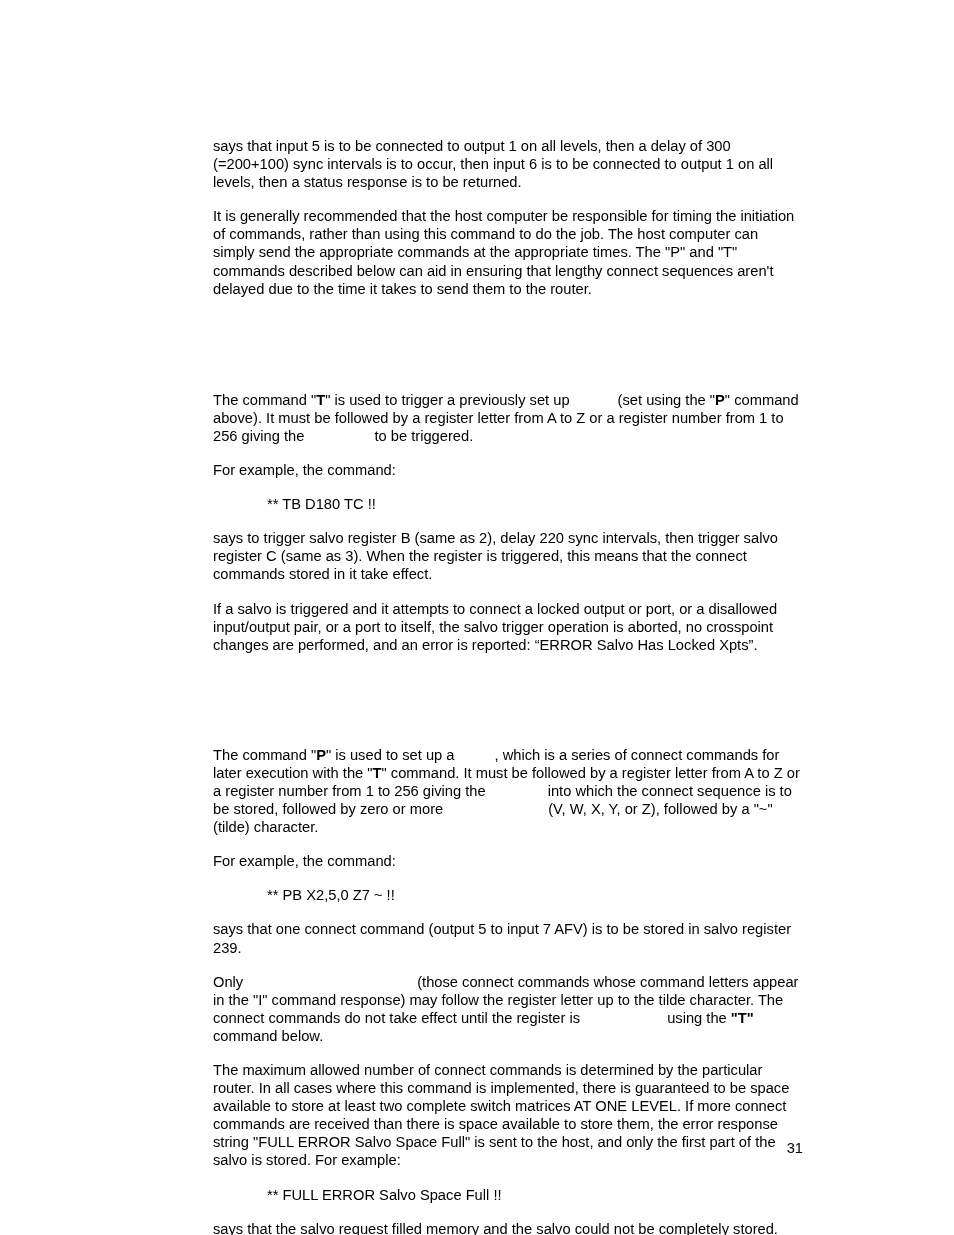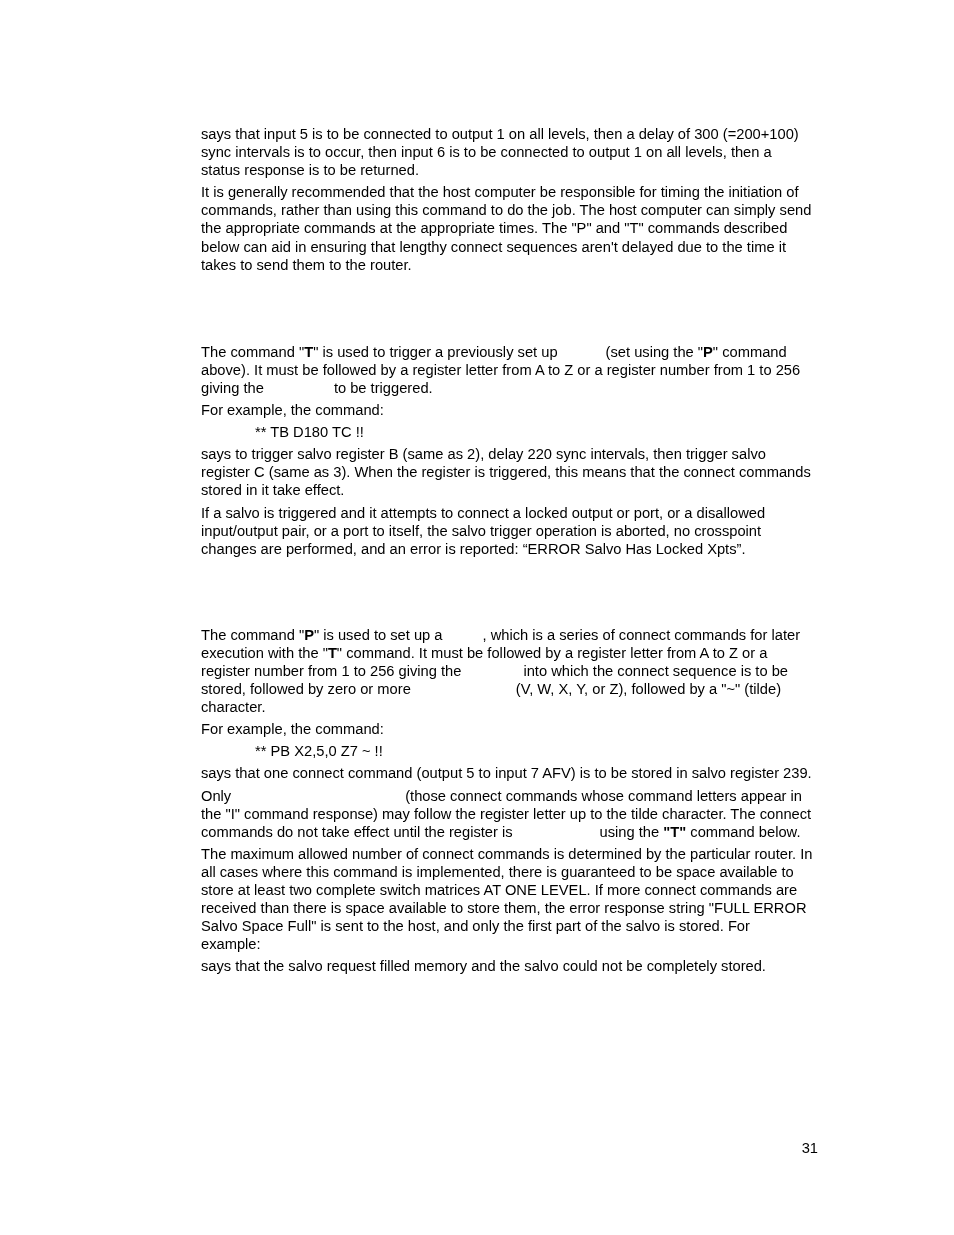--- a/index.html
+++ b/index.html
@@ -13,30 +13,30 @@
     font-size: 14.7px;
     line-height: 18.1px;
     overflow: hidden;
   }
   .content {
     position: absolute;
     left: 197px;
     top: 121px;
     width: 620px;
   }
-  .para { margin: 4px; }
+  .para { margin: 16px; }
   .para.spaced { margin-top: 7px; }
   .para.example-intro { margin-top: 4px; }
   .para.command { margin-top: 2px; margin-bottom: 2px; padding-left: 54px; }
   .heading-gap { width: 100%; }
   .word-gap { display: inline-block; height: 1px; vertical-align: baseline; }
   .b { font-weight: bold; }
   .page-number {
     position: absolute;
-    left: 212px;
+    left: 197px;
     top: 1139px;
     width: 606px;
     text-align: right;
     font-family: "Liberation Sans", sans-serif;
     font-size: 14.7px;
     color: #000000;
   }
 </style>
 </head>
 <body>
@@ -51,16 +51,17 @@
       <p class="para command"><span>** TB D180 TC !!</span></p>
       <p class="para"><span>says to trigger salvo register B (same as 2), delay 220 sync intervals, then trigger salvo register C (same as 3). When the register is triggered, this means that the connect commands stored in it take effect.</span></p>
       <p class="para"><span>If a salvo is triggered and it attempts to connect a locked output or port, or a disallowed input/output pair, or a port to itself, the salvo trigger operation is aborted, no crosspoint changes are performed, and an error is reported: “ERROR Salvo Has Locked Xpts”.</span></p>
       <div class="heading-gap" style="height: 60px;"></div>
       <p class="para"><span>The command "</span><span class="b">P</span><span>" is used to set up a</span><span class="word-gap" style="width: 40px;"></span><span>, which is a series of connect commands for later execution with the "</span><span class="b">T</span><span>" command. It must be followed by a register letter from A to Z or a register number from 1 to 256 giving the</span><span class="word-gap" style="width: 62px;"></span><span>into which the connect sequence is to be stored, followed by zero or more</span><span class="word-gap" style="width: 105px;"></span><span>(V, W, X, Y, or Z), followed by a "~" (tilde) character.</span></p>
       <p class="para example-intro"><span>For example, the command:</span></p>
       <p class="para command"><span>** PB X2,5,0 Z7 ~ !!</span></p>
       <p class="para"><span>says that one connect command (output 5 to input 7 AFV) is to be stored in salvo register 239.</span></p>
       <p class="para"><span>Only</span><span class="word-gap" style="width: 174px;"></span><span>(those connect commands whose command letters appear in the "I" command response) may follow the register letter up to the tilde character. The connect commands do not take effect until the register is</span><span class="word-gap" style="width: 87px;"></span><span>using the </span><span class="b">"T"</span><span> command below.</span></p>
       <p class="para"><span>The maximum allowed number of connect commands is determined by the particular router. In all cases where this command is implemented, there is guaranteed to be space available to store at least two complete switch matrices AT ONE LEVEL. If more connect commands are received than there is space available to store them, the error response string "FULL ERROR Salvo Space Full" is sent to the host, and only the first part of the salvo is stored. For example:</span></p>
+      <p class="para command"><span>** FULL ERROR Salvo Space Full !!</span></p>
       <p class="para"><span>says that the salvo request filled memory and the salvo could not be completely stored.</span></p>
     </div>
   <div class="page-number">31</div>
 </div>
 
 </body></html>

